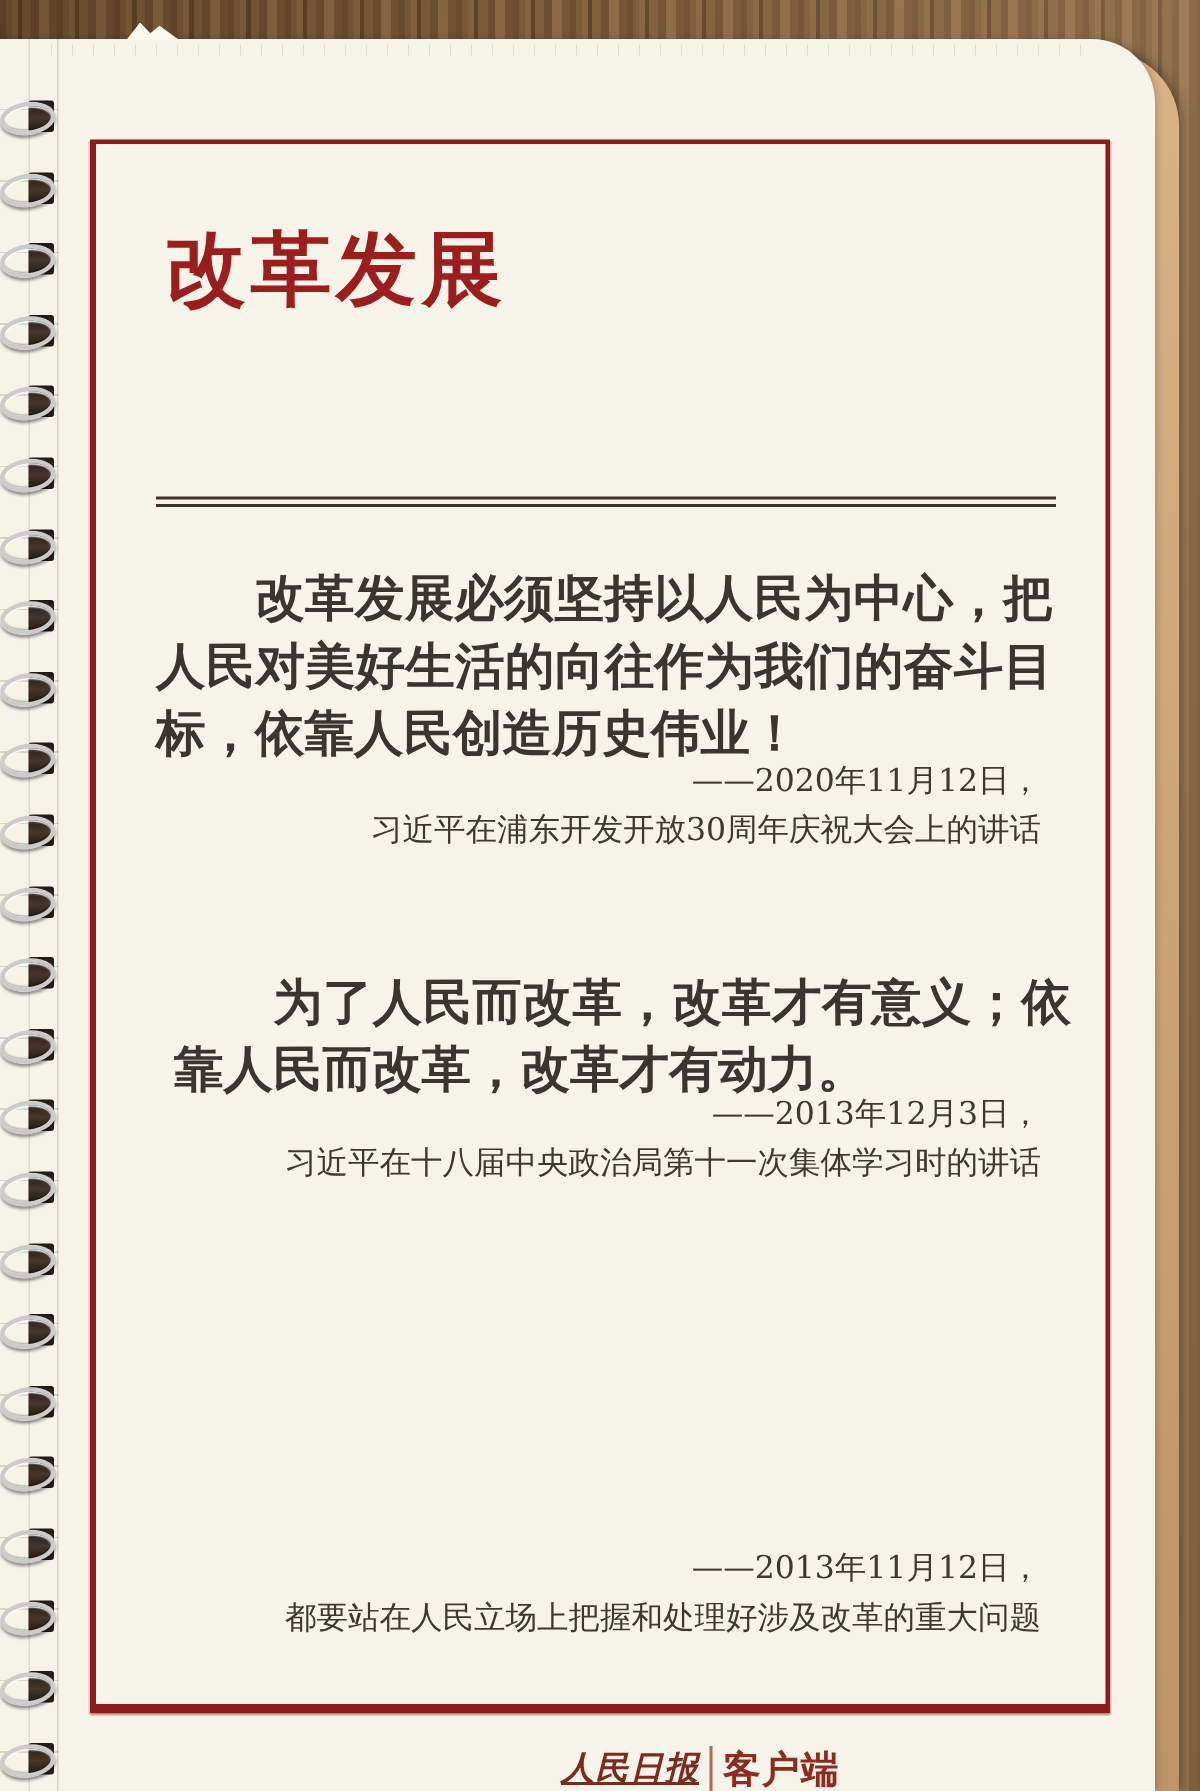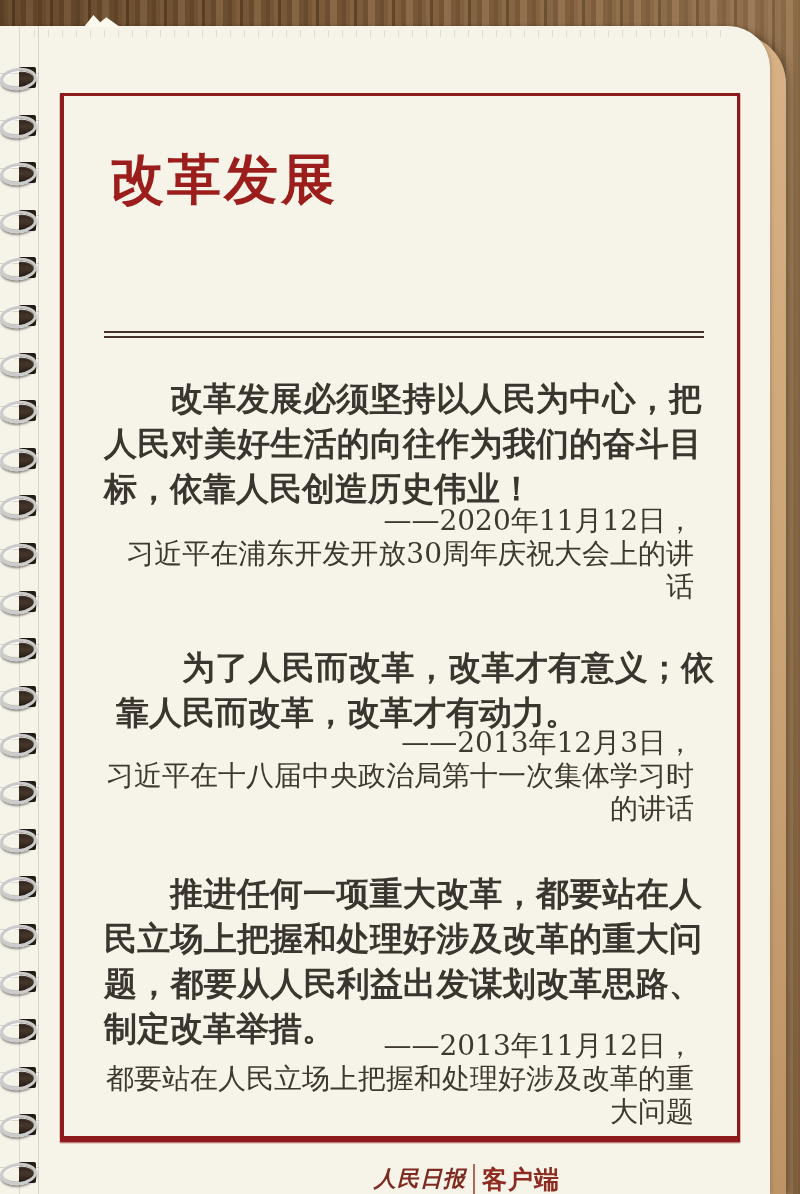--- a/index.html
+++ b/index.html
@@ -90,34 +90,34 @@
     position:absolute;left:104px;width:598px;z-index:3;
     color:#3a352e;font-weight:700;font-size:33px;line-height:45px;
     text-align:justify;text-indent:2em;font-family:"DejaVu Serif",serif;
   }
   .q1{top:350px;}
   .q2{top:607px;}
   .q3{top:845px;}
 
   .attr{
     position:absolute;left:104px;width:600px;box-sizing:border-box;padding-right:10px;z-index:3;
-    text-align:right;color:#3e3830;font-weight:400;font-size:28px;line-height:33px;
+    text-align:right;color:#3e3830;font-weight:400;font-size:21px;line-height:33px;
     font-family:"DejaVu Serif",serif;
   }
   .a1{top:478px;}
   .a2{top:700px;}
   .a3{top:1003px;}
 
   .footer-logo{
     position:absolute;left:374px;top:1136px;height:34px;z-index:3;
     display:flex;align-items:center;gap:7px;
   }
   .brand-script{
     font-size:22px;font-style:italic;font-weight:700;color:#7d2a20;
-    letter-spacing:1px;font-family:"DejaVu Serif",serif;white-space:nowrap;
+    letter-spacing:1px;font-family:"DejaVu Serif",serif;white-space:nowrap;text-decoration:underline;
   }
   .brand-bar{width:2px;height:30px;background:#b06a58;}
   .brand-suffix{
     font-size:25px;font-weight:700;color:#8e2b20;white-space:nowrap;
     font-family:"DejaVu Sans",sans-serif;letter-spacing:1px;
   }
 </style>
 </head>
 <body>
 
@@ -170,21 +170,20 @@
       <div>——2020年11月12日，</div>
       <div>习近平在浦东开发开放30周年庆祝大会上的讲话</div>
     </div>
 
     <p class="quote q2" style="margin:12px;">为了人民而改革，改革才有意义；依靠人民而改革，改革才有动力。</p>
     <div class="attr a2">
       <div>——2013年12月3日，</div>
       <div>习近平在十八届中央政治局第十一次集体学习时的讲话</div>
     </div>
 
-    <p class="quote q3" style="margin:0;">推进任何一项重大改革，都要站在人民立场上把握和处理好涉及改革的重大问题，都要从人民利益出发谋划改革思路、制定改革举措。</p>
     <div class="attr a3">
       <div>——2013年11月12日，</div>
       <div>都要站在人民立场上把握和处理好涉及改革的重大问题</div>
     </div>
 
     <div class="footer-logo">
       <span class="brand-script">人民日报</span>
       <span class="brand-bar"></span>
       <span class="brand-suffix">客户端</span>
     </div>

